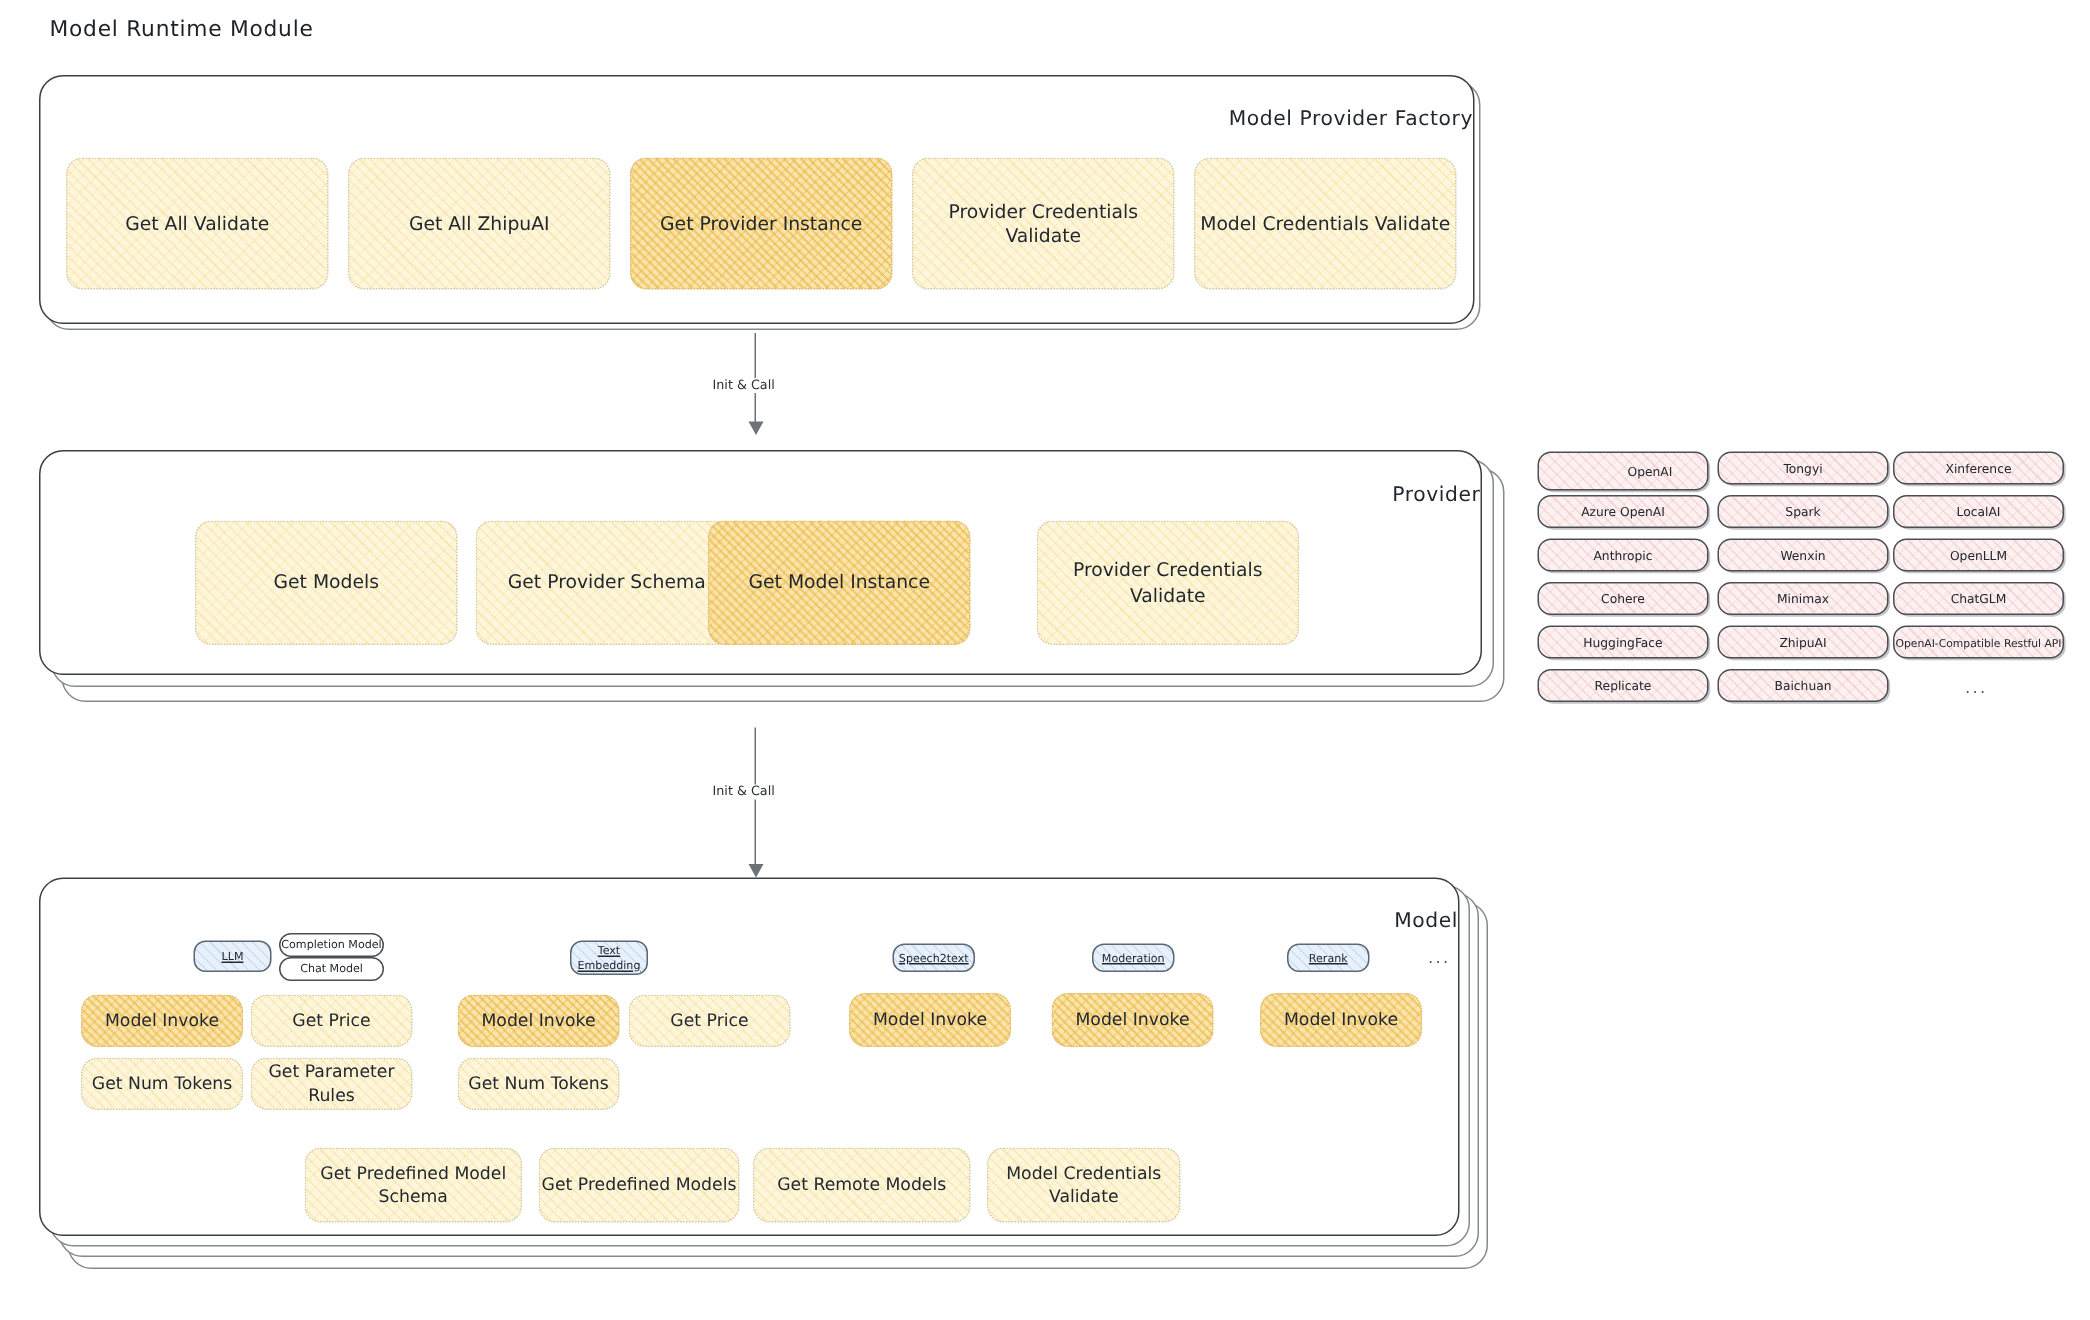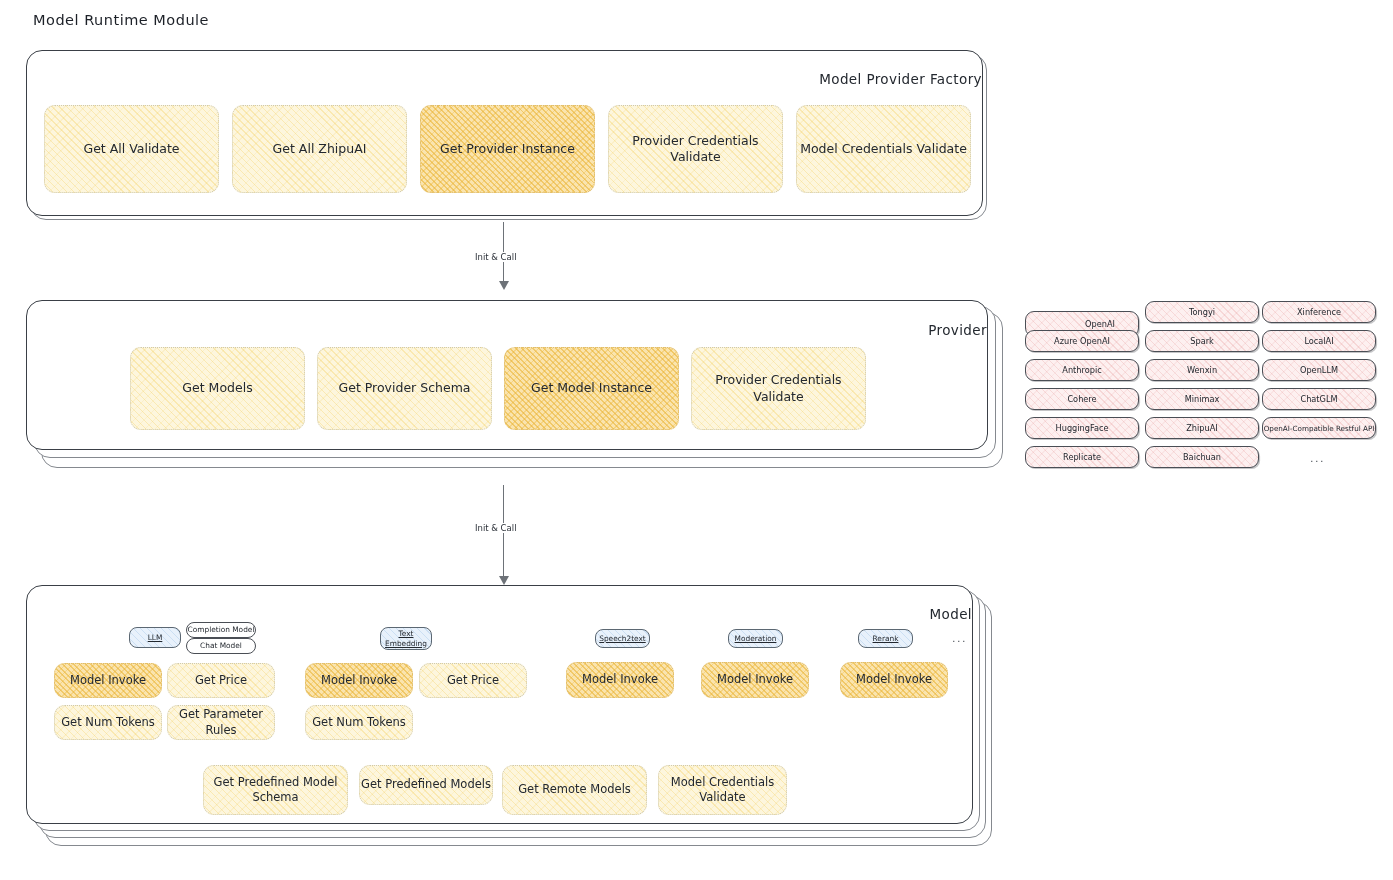--- a/index.html
+++ b/index.html
@@ -196,24 +196,24 @@
 <div class="arrow-label" style="left:472px; top:252px;">Init &amp; Call</div>
 
 <div class="stack-layer" style="left:41px; top:312px; width:962px; height:156px;"></div>
 <div class="stack-layer" style="left:34px; top:306px; width:962px; height:152px;"></div>
 <div class="container" style="left:26px; top:300px; width:962px; height:150px; z-index:2;">
   <div class="container-title" style="top:21px;">Provider</div>
 </div>
 
 <div class="box" style="left:130px; top:347px; width:175px; height:83px; font-size:12.5px; z-index:3;">Get Models</div>
 <div class="box" style="left:317px; top:347px; width:175px; height:83px; font-size:12.5px; z-index:3;">Get Provider Schema</div>
-<div class="box hl" style="left:504px; top:347px; width:175px; height:83px; font-size:12.5px; z-index:3;">Get Model Instance</div>
+<div class="box hl" style="left:472px; top:347px; width:175px; height:83px; font-size:12.5px; z-index:3;">Get Model Instance</div>
 <div class="box" style="left:691px; top:347px; width:175px; height:83px; font-size:12.5px; z-index:3;">Provider Credentials Validate</div>
 
-<div class="chip" style="left:1025px; top:311px; width:114px; height:26px;padding-left:36px;">OpenAI</div>
+<div class="chip" style="left:1025px; top:301px; width:114px; height:26px;padding-left:36px;">OpenAI</div>
 <div class="chip" style="left:1025px; top:330px; width:114px; height:22px;">Azure OpenAI</div>
 <div class="chip" style="left:1025px; top:359px; width:114px; height:22px;">Anthropic</div>
 <div class="chip" style="left:1025px; top:388px; width:114px; height:22px;">Cohere</div>
 <div class="chip" style="left:1025px; top:417px; width:114px; height:22px;">HuggingFace</div>
 <div class="chip" style="left:1025px; top:446px; width:114px; height:22px;">Replicate</div>
 
 <div class="chip" style="left:1145px; top:301px; width:114px; height:22px;">Tongyi</div>
 <div class="chip" style="left:1145px; top:330px; width:114px; height:22px;">Spark</div>
 <div class="chip" style="left:1145px; top:359px; width:114px; height:22px;">Wenxin</div>
 <div class="chip" style="left:1145px; top:388px; width:114px; height:22px;">Minimax</div>
@@ -256,15 +256,15 @@
 <div class="box hl" style="left:566px; top:662px; width:108px; height:36px; font-size:11.5px; z-index:3;">Model Invoke</div>
 
 <div class="tag blue" style="left:728px; top:629px; width:55px; height:19px; z-index:3;">Moderation</div>
 <div class="box hl" style="left:701px; top:662px; width:108px; height:36px; font-size:11.5px; z-index:3;">Model Invoke</div>
 
 <div class="tag blue" style="left:858px; top:629px; width:55px; height:19px; z-index:3;">Rerank</div>
 <div class="box hl" style="left:840px; top:662px; width:108px; height:36px; font-size:11.5px; z-index:3;">Model Invoke</div>
 <div class="ellipsis" style="left:952px; top:632px; z-index:3;">...</div>
 
 <div class="box" style="left:203px; top:765px; width:145px; height:50px; font-size:11.5px; z-index:3;">Get Predefined Model Schema</div>
-<div class="box" style="left:359px; top:765px; width:134px; height:40px; font-size:11.5px; z-index:3;">Get Predefined Models</div>
+<div class="box" style="left:359px; top:765px; width:134px; height:50px; font-size:11.5px; z-index:3;">Get Predefined Models</div>
 <div class="box" style="left:502px; top:765px; width:145px; height:50px; font-size:11.5px; z-index:3;">Get Remote Models</div>
 <div class="box" style="left:658px; top:765px; width:129px; height:50px; font-size:11.5px; z-index:3;">Model Credentials Validate</div>
 
 </body></html>

